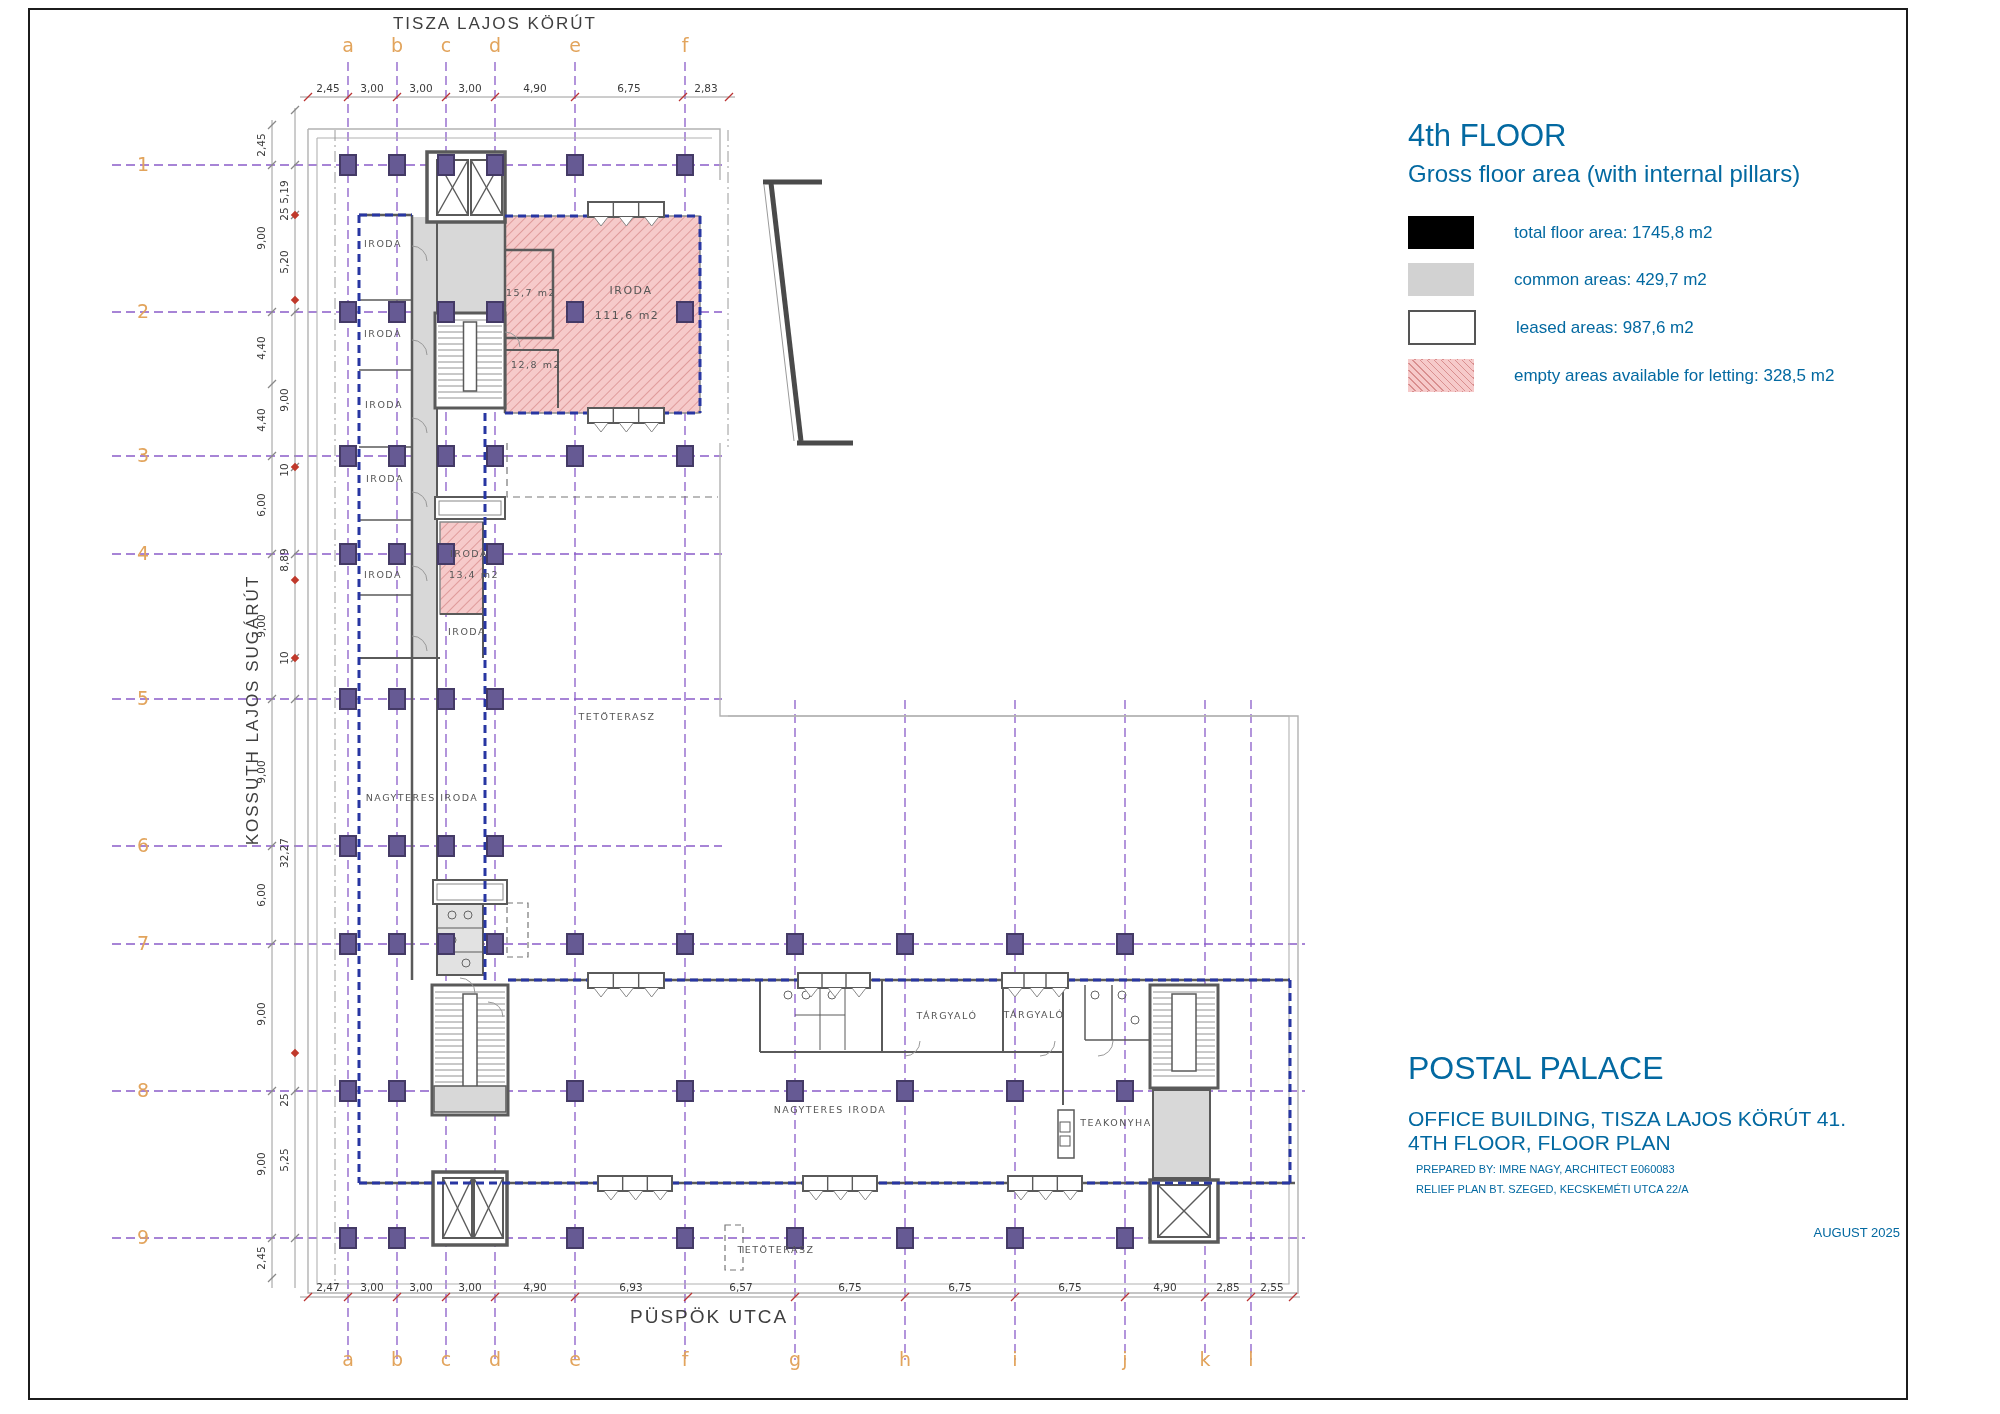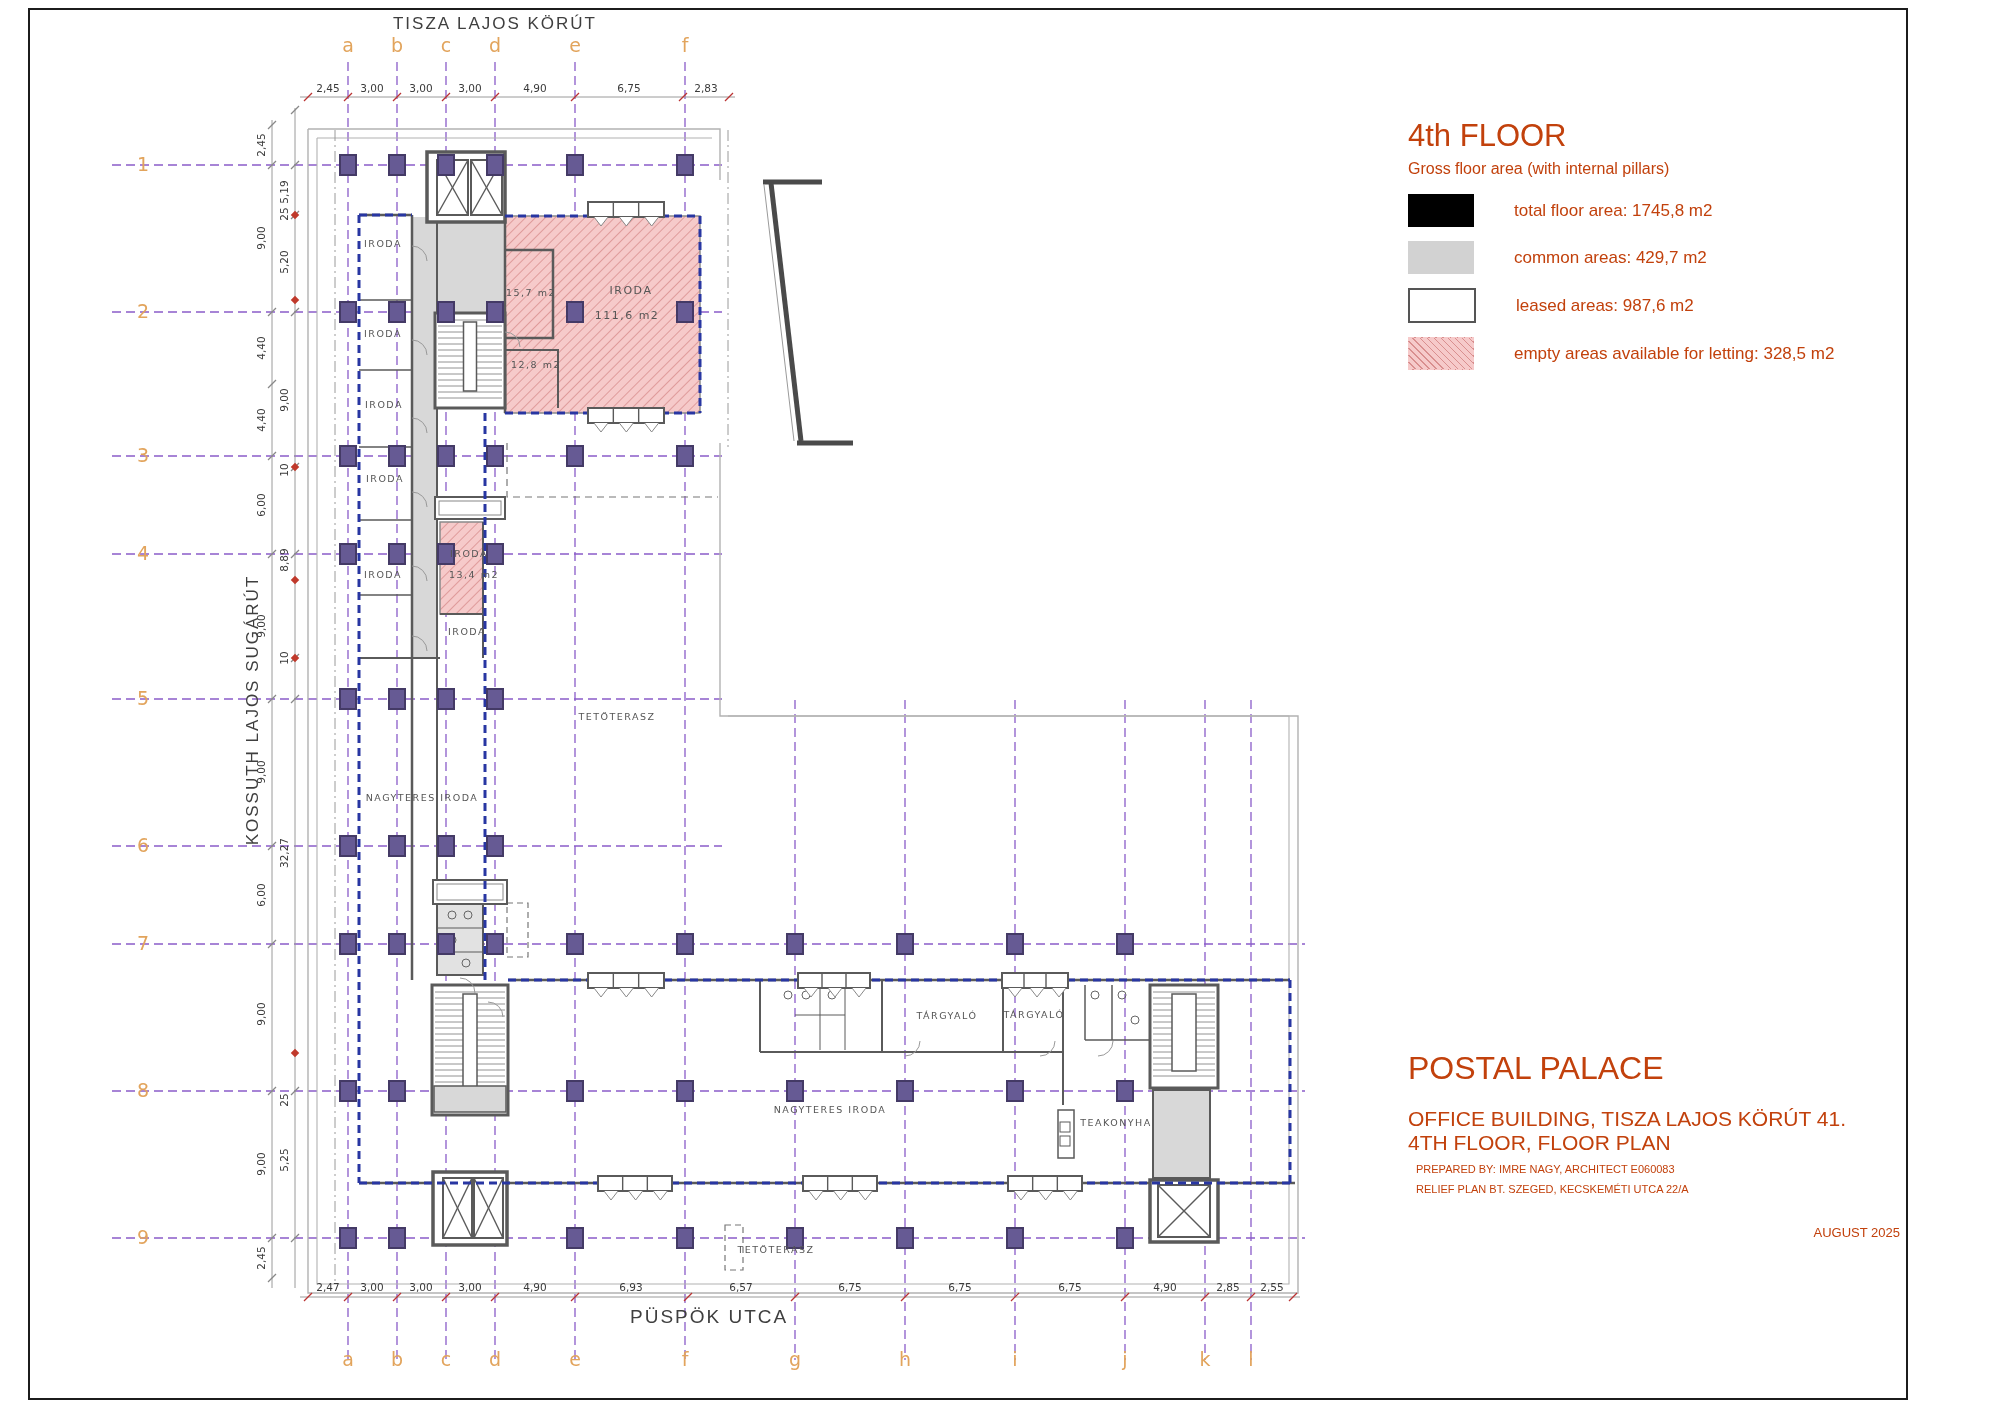--- a/index.html
+++ b/index.html
@@ -1,22 +1,22 @@
 <!DOCTYPE html>
 <html><head>
 <meta charset="utf-8">
 <style>
   html,body{margin:0;padding:0;background:#fff;font-family:"Liberation Sans",sans-serif;}
   #sheet{position:relative;width:2000px;height:1414px;background:#ffffff;overflow:hidden;}
   #page-border{position:absolute;left:28px;top:8px;width:1880px;height:1392px;border:2px solid #1c1c1c;box-sizing:border-box;}
   svg{position:absolute;left:0;top:0;}
-  .blk{position:absolute;color:#c2410c;}
+  .blk{position:absolute;color:#0369a1;}
   #title-block{left:1408px;top:118px;width:470px;}
   #title-block h1{font-size:31px;font-weight:normal;margin:0 0 6px 0;letter-spacing:0px;}
-  #title-block .sub{font-size:16px;margin:0 0 16px 0;}
+  #title-block .sub{font-size:24px;margin:0 0 28px 0;}
   .legend-row{display:flex;align-items:center;margin-bottom:14px;}
   .swatch{width:64px;height:31px;margin-right:40px;flex:0 0 auto;border:1px solid transparent;}
   .swatch.black{background:#000;}
   .swatch.gray{background:#d2d2d2;}
   .swatch.white{background:#fff;border:2px solid #555;}
   .swatch.hatch{background:repeating-linear-gradient(45deg,#f6caca 0 4px,#d98f8f 4px 5px);}
   .legend-row .lbl{font-size:17px;text-align:center;}
   #project-block{left:1408px;top:1050px;width:480px;}
   #project-block h2{font-size:32px;font-weight:normal;margin:0 0 20px 0;}
   #project-block .l1,#project-block .l2{font-size:21px;margin:0;}

